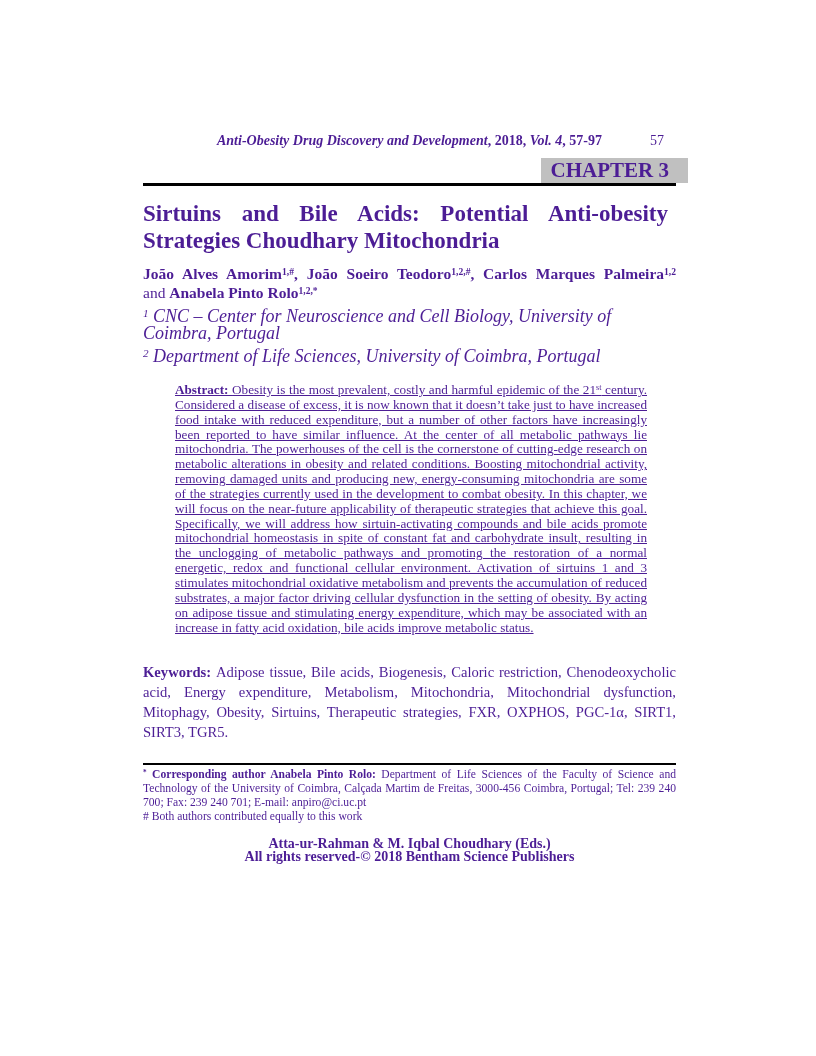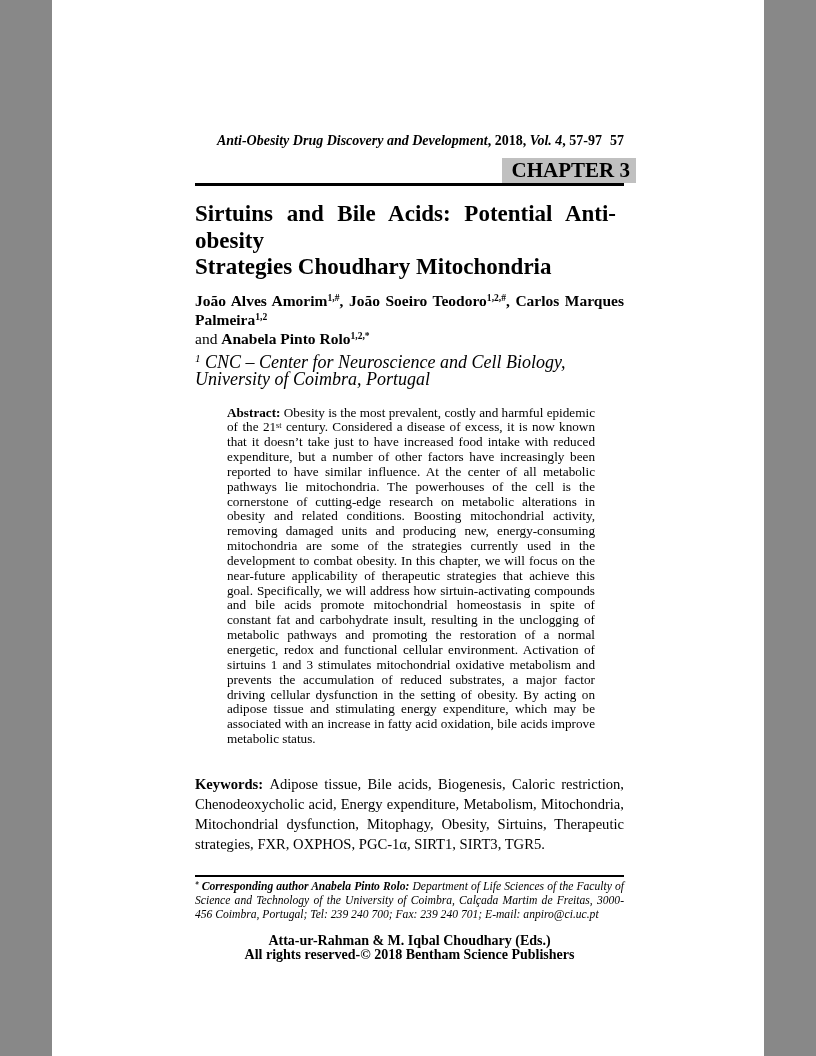--- a/index.html
+++ b/index.html
@@ -1,25 +1,25 @@
 <!DOCTYPE html>
 <html><head>
 <meta charset="utf-8">
 <style>
   html, body { margin: 0; padding: 0; background: #888; }
   .page {
     position: relative;
-    width: 712px;
+    width: 816px;
     height: 1056px;
     margin: 0 auto;
     background: #ffffff;
     box-sizing: border-box;
     padding: 133px 140px 0 143px;
     font-family: "Liberation Serif", "DejaVu Serif", serif;
-    color: #000000;
+    color: #4c1d95;
     overflow: hidden;
   }
   .b { font-weight: bold; }
   .i { font-style: italic; }
   sup {
     font-size: 62%;
     line-height: 0;
     vertical-align: baseline;
     position: relative;
     top: -0.45em;
@@ -27,36 +27,36 @@
   
   .running-head {
     position: relative;
     font-size: 14px;
     line-height: 15px;
     text-align: center;
     white-space: nowrap;
   }
   .page-number {
     position: absolute;
-    right: 0;
+    right: 12px;
     top: 0;
-    font-weight: bold;
+    font-weight: normal;
   }
   
   .chapter-row {
     margin-top: 10px;
     display: flex;
     justify-content: flex-end;
     border-bottom: 3px solid #000;
   }
   .chapter-box {
     font-size: 21px;
     font-weight: bold;
     line-height: 24px;
-    padding: 0 6px 1px 10px;
+    padding: 0 19px 1px 10px;
     margin-right: -12px;
   }
   
   .title {
     margin: 15px 8px 0 0;
     font-size: 23px;
     font-weight: bold;
     line-height: 26.5px;
   }
   .title-line { display: block; }
@@ -70,37 +70,38 @@
     font-size: 18px;
     line-height: 17px;
     font-style: italic;
   }
   
   .abstract {
     margin: 18px 29px 0 32px;
     font-size: 13.2px;
     line-height: 14.85px;
     text-align: justify;
+    text-decoration: underline;
   }
   
   .keywords {
     margin: 27px 0 0 0;
     font-size: 14.6px;
     line-height: 20px;
     text-align: justify;
   }
   
   .footnotes {
     margin-top: 21px;
     border-top: 2px solid #000;
     padding-top: 3px;
     font-size: 11.6px;
     line-height: 13.8px;
   }
-  .footnote { margin: 0; font-style: italic; }
+  .footnote { margin: 0; }
   .footnote.justified { text-align: justify; }
   
   .book-footer {
     margin-top: 13px;
     text-align: center;
     font-size: 14px;
     font-weight: bold;
     line-height: 13.5px;
   }
 </style>
@@ -122,27 +123,29 @@
     <span class="title-line j-last">Sirtuins and Bile Acids: Potential Anti-obesity</span>
     <span class="title-line">Strategies Choudhary Mitochondria</span>
   </h1>
 
   <div class="authors">
     <span class="authors-line j-last"><span class="b">João Alves Amorim</span><sup class="b">1,#</sup><span class="b">, </span><span class="b">João Soeiro Teodoro</span><sup class="b">1,2,#</sup><span class="b">, </span><span class="b">Carlos Marques Palmeira</span><sup class="b">1,2</sup></span>
     <span class="authors-line"><span>and </span><span class="b">Anabela Pinto Rolo</span><sup class="b">1,2,*</sup></span>
   </div>
 
   <div class="affiliation"><sup class="i">1</sup><span class="i"> CNC – Center for Neuroscience and Cell Biology, University of Coimbra, Portugal</span></div>
+  <div class="affiliation"><sup class="i">2</sup><span class="i"> Department of Life Sciences, University of Coimbra, Portugal</span></div>
 
   <p class="abstract"><span class="b">Abstract: </span><span>Obesity is the most prevalent, costly and harmful epidemic of the 21</span><sup>st</sup><span> century. Considered a disease of excess, it is now known that it doesn’t take just to have increased food intake with reduced expenditure, but a number of other factors have increasingly been reported to have similar influence. At the center of all metabolic pathways lie mitochondria. The powerhouses of the cell is the cornerstone of cutting-edge research on metabolic alterations in obesity and related conditions. Boosting mitochondrial activity, removing damaged units and producing new, energy-consuming mitochondria are some of the strategies currently used in the development to combat obesity. In this chapter, we will focus on the near-future applicability of therapeutic strategies that achieve this goal. Specifically, we will address how sirtuin-activating compounds and bile acids promote mitochondrial homeostasis in spite of constant fat and carbohydrate insult, resulting in the unclogging of metabolic pathways and promoting the restoration of a normal energetic, redox and functional cellular environment. Activation of sirtuins 1 and 3 stimulates mitochondrial oxidative metabolism and prevents the accumulation of reduced substrates, a major factor driving cellular dysfunction in the setting of obesity. By acting on adipose tissue and stimulating energy expenditure, which may be associated with an increase in fatty acid oxidation, bile acids improve metabolic status.</span></p>
 
   <p class="keywords"><span class="b">Keywords: </span><span>Adipose tissue, Bile acids, Biogenesis, Caloric restriction, Chenodeoxycholic acid, Energy expenditure, Metabolism, Mitochondria, Mitochondrial dysfunction, Mitophagy, Obesity, Sirtuins, Therapeutic strategies, FXR, OXPHOS, PGC-1α, SIRT1, SIRT3, TGR5.</span></p>
 
   <div class="footnotes">
     <p class="footnote justified"><sup class="b">*</sup><span class="b"> Corresponding author Anabela Pinto Rolo: </span><span>Department of Life Sciences of the Faculty of Science and Technology of the University of Coimbra, Calçada Martim de Freitas, 3000-456 Coimbra, Portugal; Tel: 239 240 700; Fax: 239 240 701; E-mail: anpiro@ci.uc.pt</span></p>
+    <p class="footnote"><span># Both authors contributed equally to this work</span></p>
   </div>
 
   <footer class="book-footer">
     <div>Atta-ur-Rahman &amp; M. Iqbal Choudhary (Eds.)</div>
     <div>All rights reserved-© 2018 Bentham Science Publishers</div>
   </footer>
 
 </div>
 
 </body></html>

